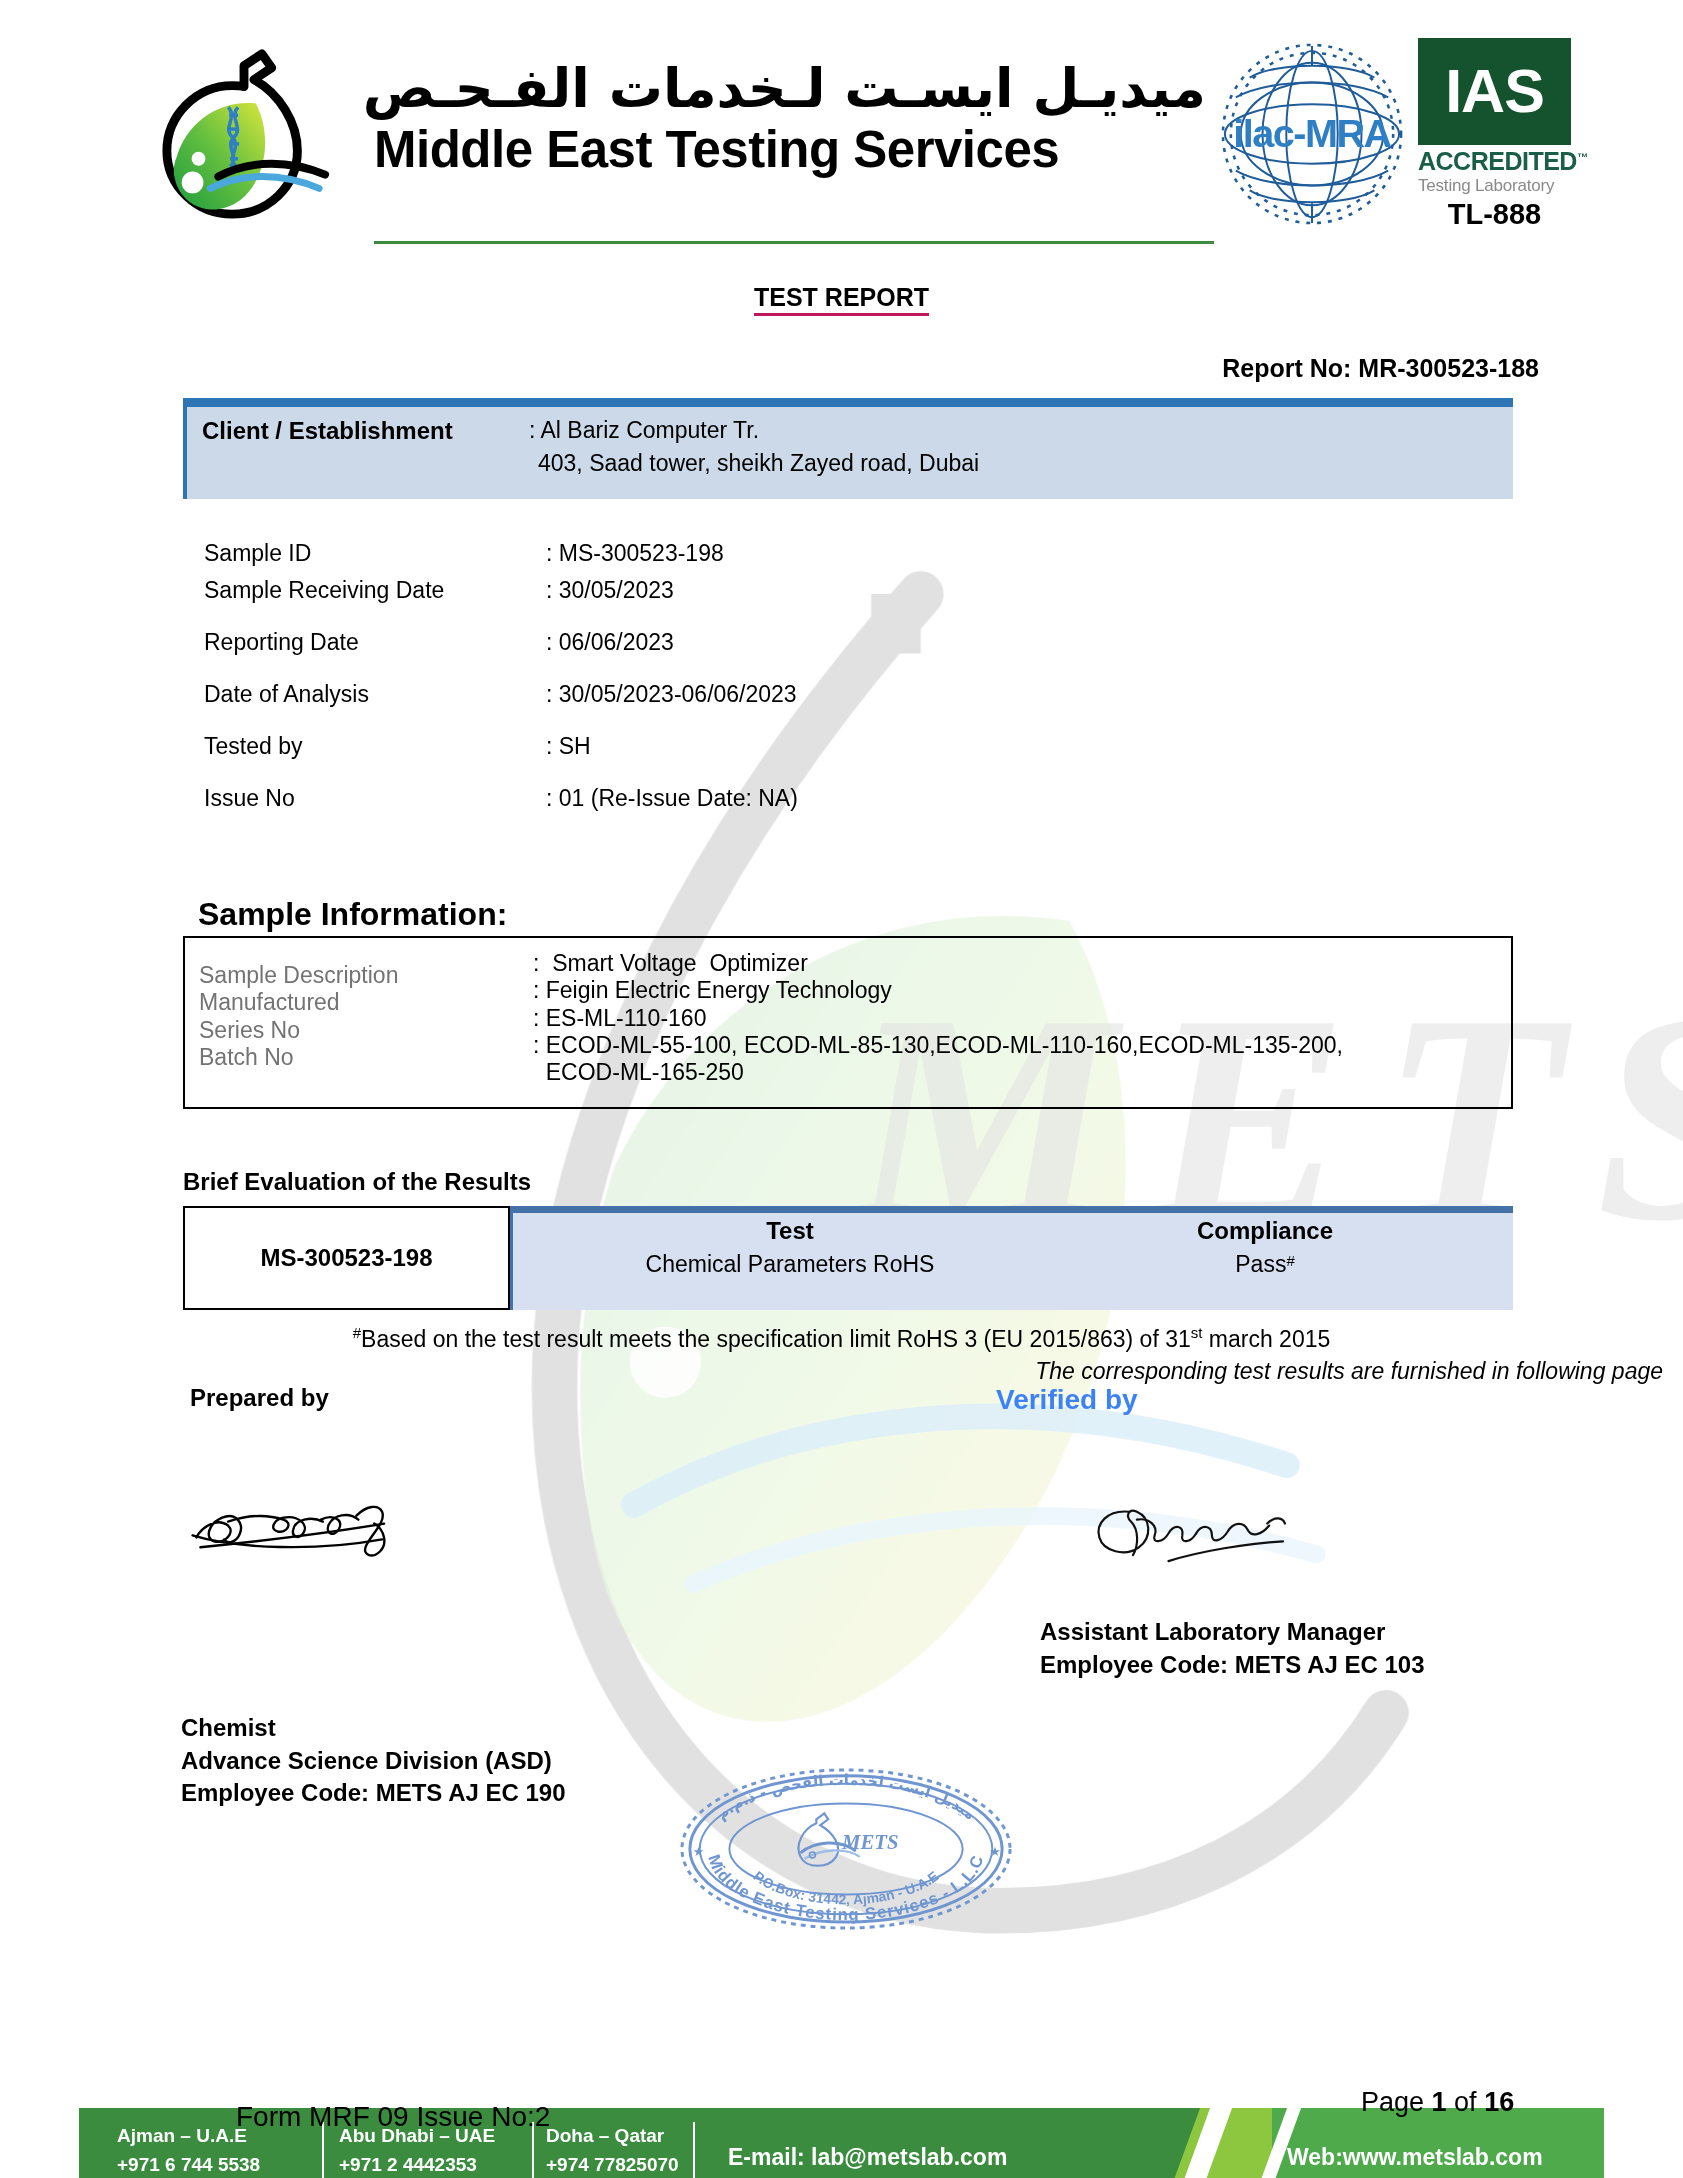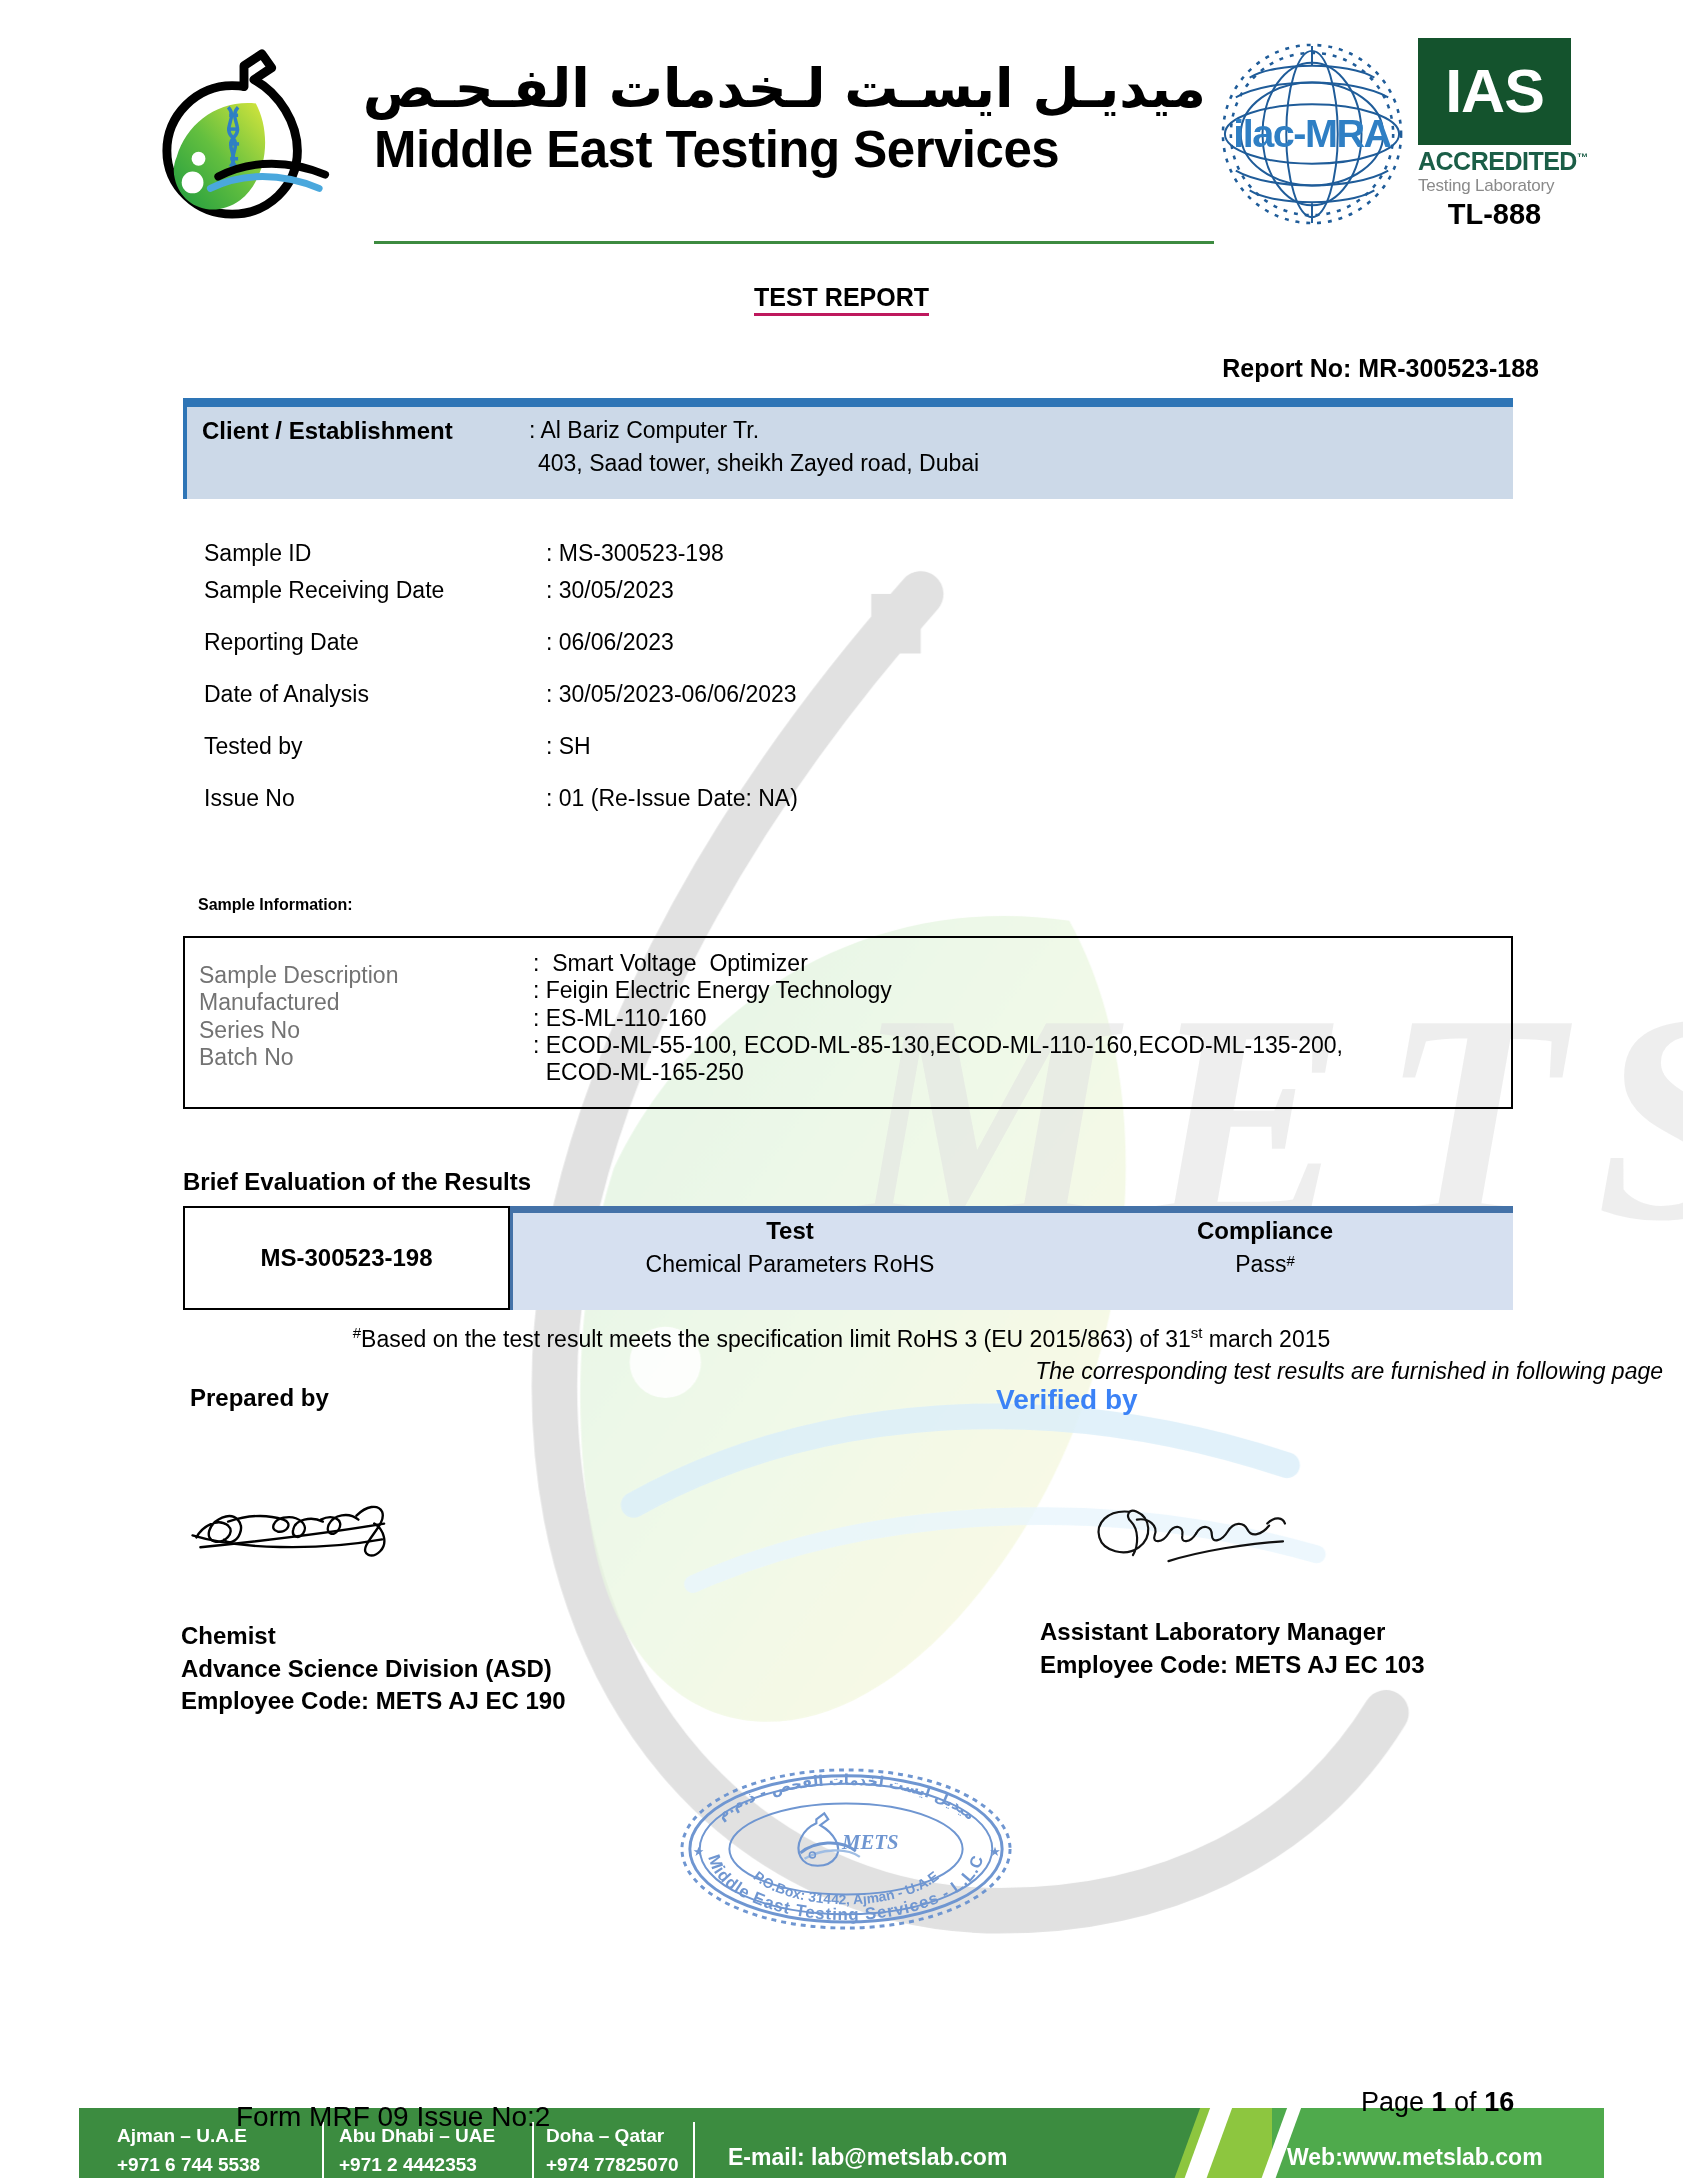--- a/index.html
+++ b/index.html
@@ -124,21 +124,21 @@
     position: absolute; left: 204px; top: 0;
     font-size: 23px; color: #000;
   }
   .det-v {
     position: absolute; left: 546px; top: 0;
     font-size: 23px; color: #000;
   }
   
   .sampleinfo-title {
     position: absolute; left: 198px; top: 896px;
-    font-size: 16px; font-weight: bold; color: #000; z-index: 3;
+    font-size: 32px; font-weight: bold; color: #000; z-index: 3;
   }
   .sampleinfo-box {
     position: absolute; left: 183px; top: 936px;
     width: 1330px; height: 173px;
     border: 2px solid #000;
     background: transparent;
     z-index: 3;
   }
   .si-keys {
     position: absolute; left: 14px; top: 24px;
@@ -194,21 +194,21 @@
     position: absolute; left: 190px; top: 1384px;
     font-size: 24px; font-weight: bold; color: #000; z-index: 3;
   }
   .verified-by {
     position: absolute; left: 996px; top: 1384px;
     font-size: 28px; font-weight: bold; color: #3b82f6; z-index: 3;
   }
   .sig1 { position: absolute; left: 188px; top: 1490px; width: 248px; height: 79px; z-index: 3; }
   .sig2 { position: absolute; left: 1081px; top: 1490px; width: 248px; height: 79px; z-index: 3; }
   .cred-left {
-    position: absolute; left: 181px; top: 1620px; z-index: 3;
+    position: absolute; left: 181px; top: 1712px; z-index: 3;
     font-size: 24px; font-weight: bold; color: #000; line-height: 1.36;
   }
   .cred-right {
     position: absolute; left: 1040px; top: 1616px; z-index: 3;
     font-size: 24px; font-weight: bold; color: #000; line-height: 1.36;
   }
   
   .stamp {
     position: absolute; left: 663px; top: 1762px;
     width: 366px; height: 168px; z-index: 3;

